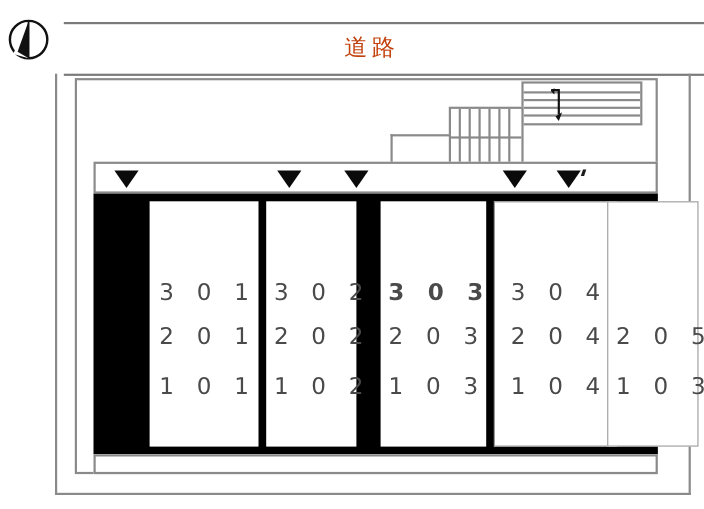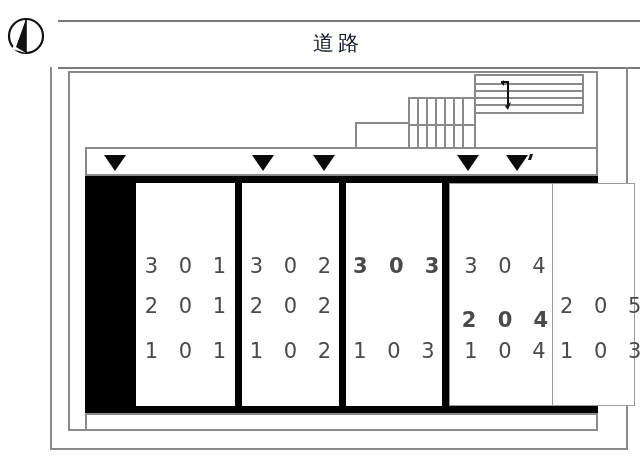--- a/index.html
+++ b/index.html
@@ -35,21 +35,21 @@
   }
   .road-line.top  { left: 58px;  top: 20px; width: 582px; }
   .road-line.bot  { left: 58px;  top: 67px; width: 582px; }
   .road-label {
     position: absolute;
     left: 58px;
     top: 28px;
     width: 560px;
     text-align: center;
     font-size: 21px;
-    color: #0f172a;
+    color: #c2410c;
     letter-spacing: 4px;
     font-family: "DejaVu Sans", sans-serif;
     line-height: 30px;
     white-space: nowrap;
   }
 
   
   .site-boundary {
     position: absolute;
     left: 50px;
@@ -230,34 +230,35 @@
   </div>
 
   <div class="unit-block">
 
     <div class="unit-cell" style="left:7px; width:99px;">
       <div class="unit-nums" style="top:62px;">3 0 1</div>
       <div class="unit-nums" style="top:102px;">2 0 1</div>
       <div class="unit-nums" style="top:147px;">1 0 1</div>
     </div>
 
-    <div class="unit-cell" style="left:113px; width:97px;padding-left:13px;">
+    <div class="unit-cell" style="left:113px; width:82px;padding-left:13px;">
       <div class="unit-nums" style="top:62px;">3 0 2</div>
       <div class="unit-nums" style="top:102px;">2 0 2</div>
       <div class="unit-nums" style="top:147px;">1 0 2</div>
     </div>
 
     <div class="unit-cell" style="left:217px; width:96px;">
       <div class="unit-nums" style="top:62px;font-weight:bold;">3 0 3</div>
+      <div class="unit-nums" style="top:102px;">2 0 3</div>
       <div class="unit-nums" style="top:147px;">1 0 3</div>
     </div>
 
     <div class="unit-cell hair" style="left:320px; width:112px;">
       <div class="unit-nums" style="top:61px;">3 0 4</div>
-      <div class="unit-nums" style="top:115px;font-weight:bold;">2 0 4</div>
+      <div class="unit-nums" style="top:101px;">2 0 4</div>
       <div class="unit-nums" style="top:146px;">1 0 4</div>
     </div>
 
     <div class="unit-cell hair" style="left:423px; width:83px;">
       <div class="unit-nums" style="top:101px;">2 0 5</div>
       <div class="unit-nums" style="top:146px;">1 0 3</div>
     </div>
 
   </div>
 

